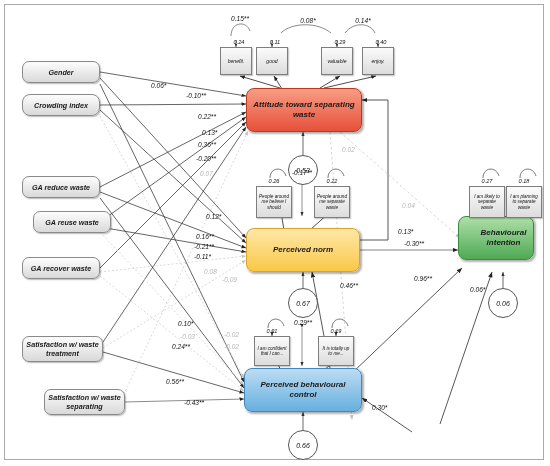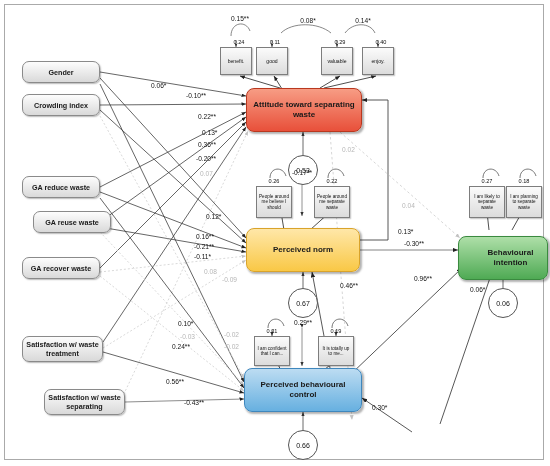--- a/index.html
+++ b/index.html
@@ -1,17 +1,17 @@
 <!DOCTYPE html>
 <html><head>
 <meta charset="utf-8">
 <style>
   html,body{margin:0;padding:0;background:#ffffff;}
   body{font-family:"Liberation Sans",sans-serif;}
-  #canvas{position:relative;width:550px;height:466px;background:#ffffff;overflow:hidden;}
+  #canvas{position:relative;width:550px;height:466px;background:#ffffff;overflow:hidden;font-style:italic;}
   #frame{position:absolute;left:4px;top:4px;width:540px;height:456px;border:1px solid #aaaaaa;box-sizing:border-box;background:#fff;}
   svg#paths{position:absolute;left:0;top:0;width:550px;height:466px;pointer-events:none;}
 
   .node{position:absolute;box-sizing:border-box;display:flex;align-items:center;justify-content:center;text-align:center;}
 
   
   .exo{background:linear-gradient(#fdfdfd,#d9d9d9);border:1px solid #8a8a8a;border-radius:7px;
        font-size:7.2px;color:#1a1a1a;font-weight:bold;line-height:1.25;
        box-shadow:1px 1px 1.5px rgba(0,0,0,.28);padding:2px 3px;}
 
@@ -185,21 +185,21 @@
   <span class="lbl res ctr" style="left:340px;top:42px;">0.29</span>
   <span class="lbl res ctr" style="left:381px;top:42px;">0.40</span>
 
   <span class="lbl ctr" style="left:240px;top:18px;">0.15**</span>
   <span class="lbl ctr" style="left:308px;top:20px;">0.08*</span>
   <span class="lbl ctr" style="left:363px;top:20px;">0.14*</span>
 
   <div class="node exo" style="left:22px;top:61px;width:78px;height:22px;">
     <span>Gender</span>
   </div>
-  <div class="node exo" style="left:22px;top:94px;width:78px;height:22px;">
+  <div class="node exo" style="left:22px;top:94px;width:78px;height:22px;border-radius:8px;">
     <span>Crowding index</span>
   </div>
   <div class="node exo" style="left:22px;top:176px;width:78px;height:22px;">
     <span>GA reduce waste</span>
   </div>
   <div class="node exo" style="left:22px;top:211px;width:78px;height:22px;margin-left:11px;">
     <span>GA reuse waste</span>
   </div>
   <div class="node exo" style="left:22px;top:257px;width:78px;height:22px;">
     <span>GA recover waste</span>
@@ -213,21 +213,21 @@
 
   <div class="node lat lat-att" style="left:246px;top:88px;width:116px;height:44px;">
     <span>Attitude toward separating waste</span>
   </div>
   <div class="node lat lat-pbc" style="left:244px;top:368px;width:118px;height:44px;">
     <span>Perceived behavioural control</span>
   </div>
   <div class="node lat lat-pn" style="left:246px;top:228px;width:114px;height:44px;">
     <span>Perceived norm</span>
   </div>
-  <div class="node lat lat-bi" style="left:458px;top:236px;width:90px;height:44px;padding-left:17px;">
+  <div class="node lat lat-bi" style="left:458px;top:216px;width:76px;height:44px;padding-left:17px;">
     <span>Behavioural intention</span>
   </div>
 
   <div class="node" style="left:288px;top:155px;width:30px;height:30px;border:1px solid #555;border-radius:50%;background:#fff;">
     <span class="lbl dist" style="position:static;">0.53</span>
   </div>
   <div class="node" style="left:288px;top:288px;width:30px;height:30px;border:1px solid #555;border-radius:50%;background:#fff;">
     <span class="lbl dist" style="position:static;">0.67</span>
   </div>
   <div class="node" style="left:288px;top:430px;width:30px;height:30px;border:1px solid #555;border-radius:50%;background:#fff;">

